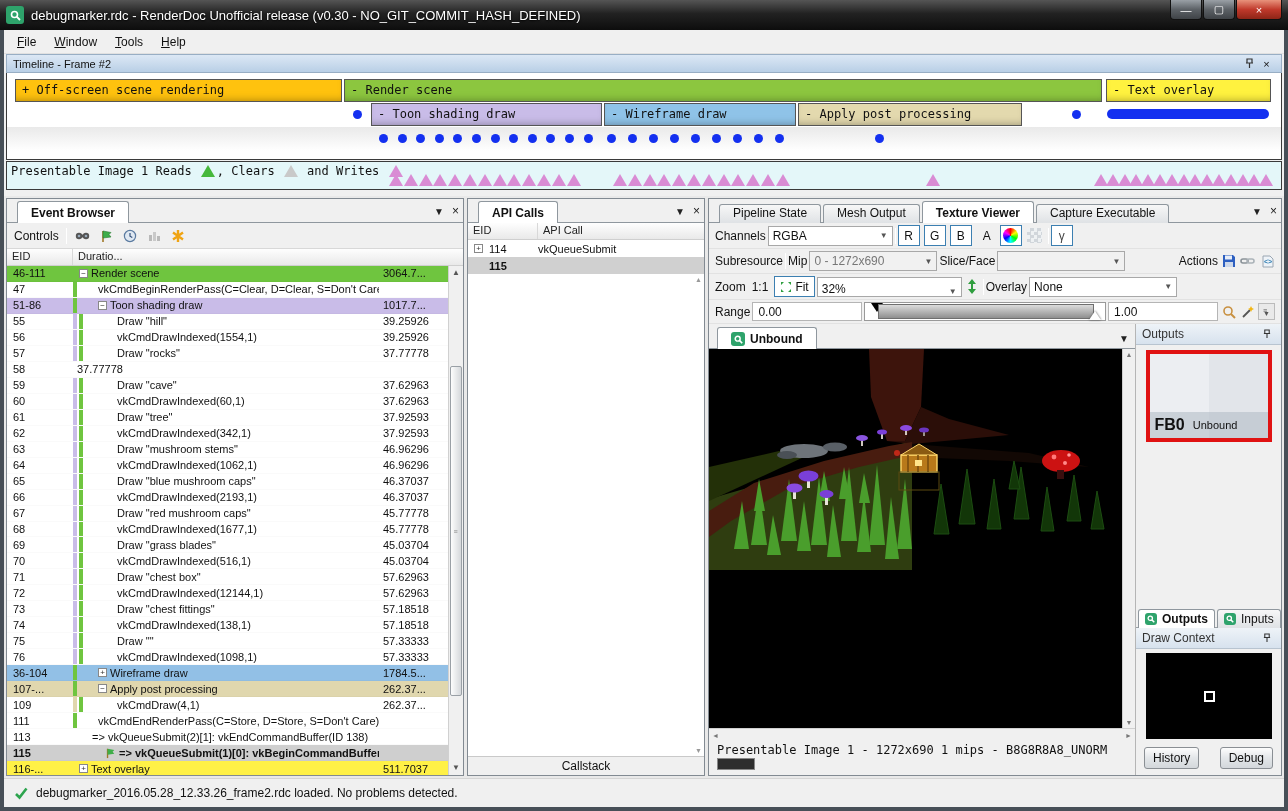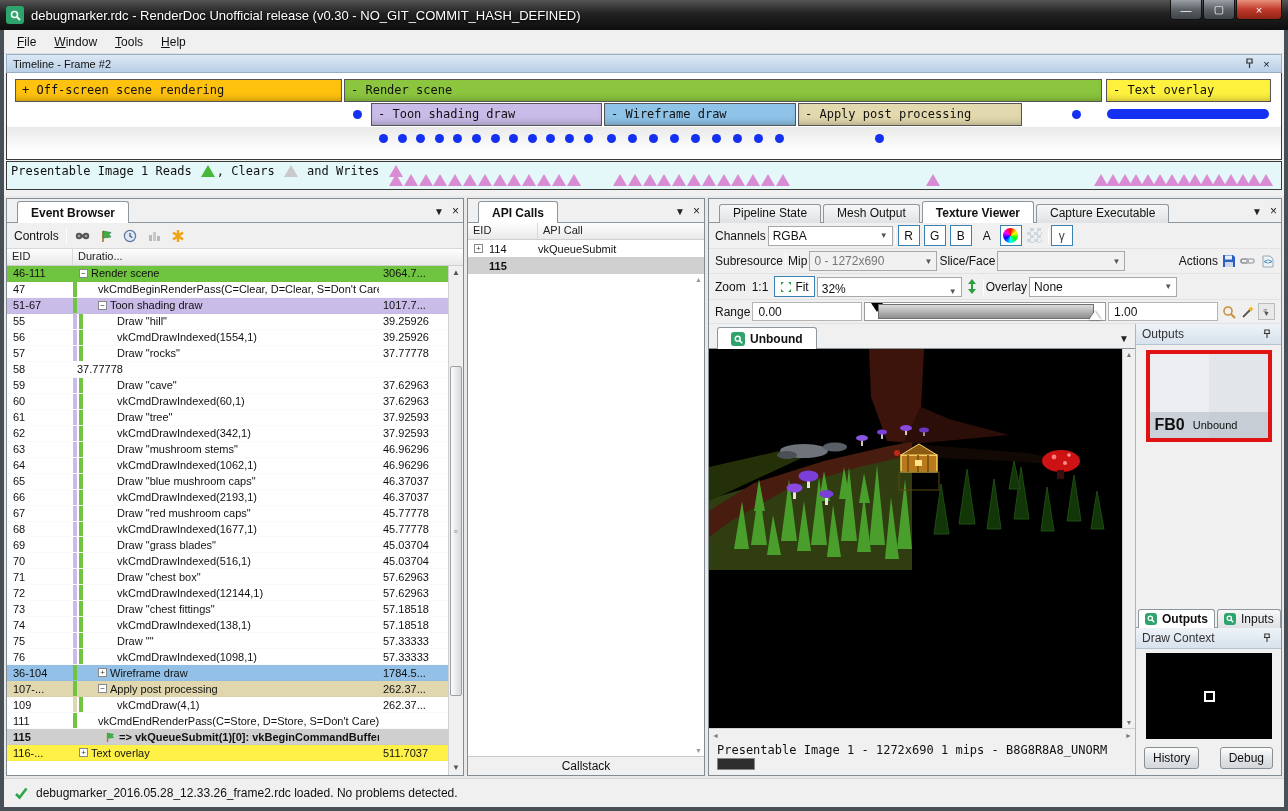--- a/index.html
+++ b/index.html
@@ -305,21 +305,21 @@
     <div class="c-eid">47</div>
     <div class="c-name">
               <span class="strip" style="background: rgb(111, 197, 63);"></span>
       <span style="width: 19px; flex: 0 0 auto;"></span>
               <span class="nm">vkCmdBeginRenderPass(C=Clear, D=Clear, S=Don't Care)</span>
     </div>
     <div class="c-dur"></div>
   </div>
 
   <div class="ebrow" style="background: rgb(201, 188, 232);">
-    <div class="c-eid">51-67</div>
+    <div class="c-eid">51-86</div>
     <div class="c-name">
               <span class="strip" style="background: rgb(111, 197, 63);"></span>
       <span style="width: 19px; flex: 0 0 auto;"></span>
               <span class="expbox">−</span>
               <span class="nm">Toon shading draw</span>
     </div>
     <div class="c-dur">1017.7...</div>
   </div>
 
   <div class="ebrow">
@@ -594,20 +594,28 @@
   <div class="ebrow">
     <div class="c-eid">111</div>
     <div class="c-name">
               <span class="strip" style="background: rgb(111, 197, 63);"></span>
       <span style="width: 19px; flex: 0 0 auto;"></span>
               <span class="nm">vkCmdEndRenderPass(C=Store, D=Store, S=Don't Care)</span>
     </div>
     <div class="c-dur"></div>
   </div>
 
+  <div class="ebrow">
+    <div class="c-eid">113</div>
+    <div class="c-name">
+      <span style="width: 19px; flex: 0 0 auto;"></span>
+              <span class="nm">=&gt; vkQueueSubmit(2)[1]: vkEndCommandBuffer(ID 138)</span>
+    </div>
+    <div class="c-dur"></div>
+  </div>
 
   <div class="ebrow" style="background: rgb(207, 207, 207); font-weight: bold;">
     <div class="c-eid">115</div>
     <div class="c-name">
       <span style="width: 32px; flex: 0 0 auto;"></span>
               <span class="rowflag">
                 <svg width="11" height="12" viewBox="0 0 13 14">
                   <path d="M3 2v11" stroke="#a07828" stroke-width="1.6"></path>
                   <path d="M3 2l8 1.5-2 2 2 2.5L3 9z" fill="#3fae49"></path>
                 </svg>

